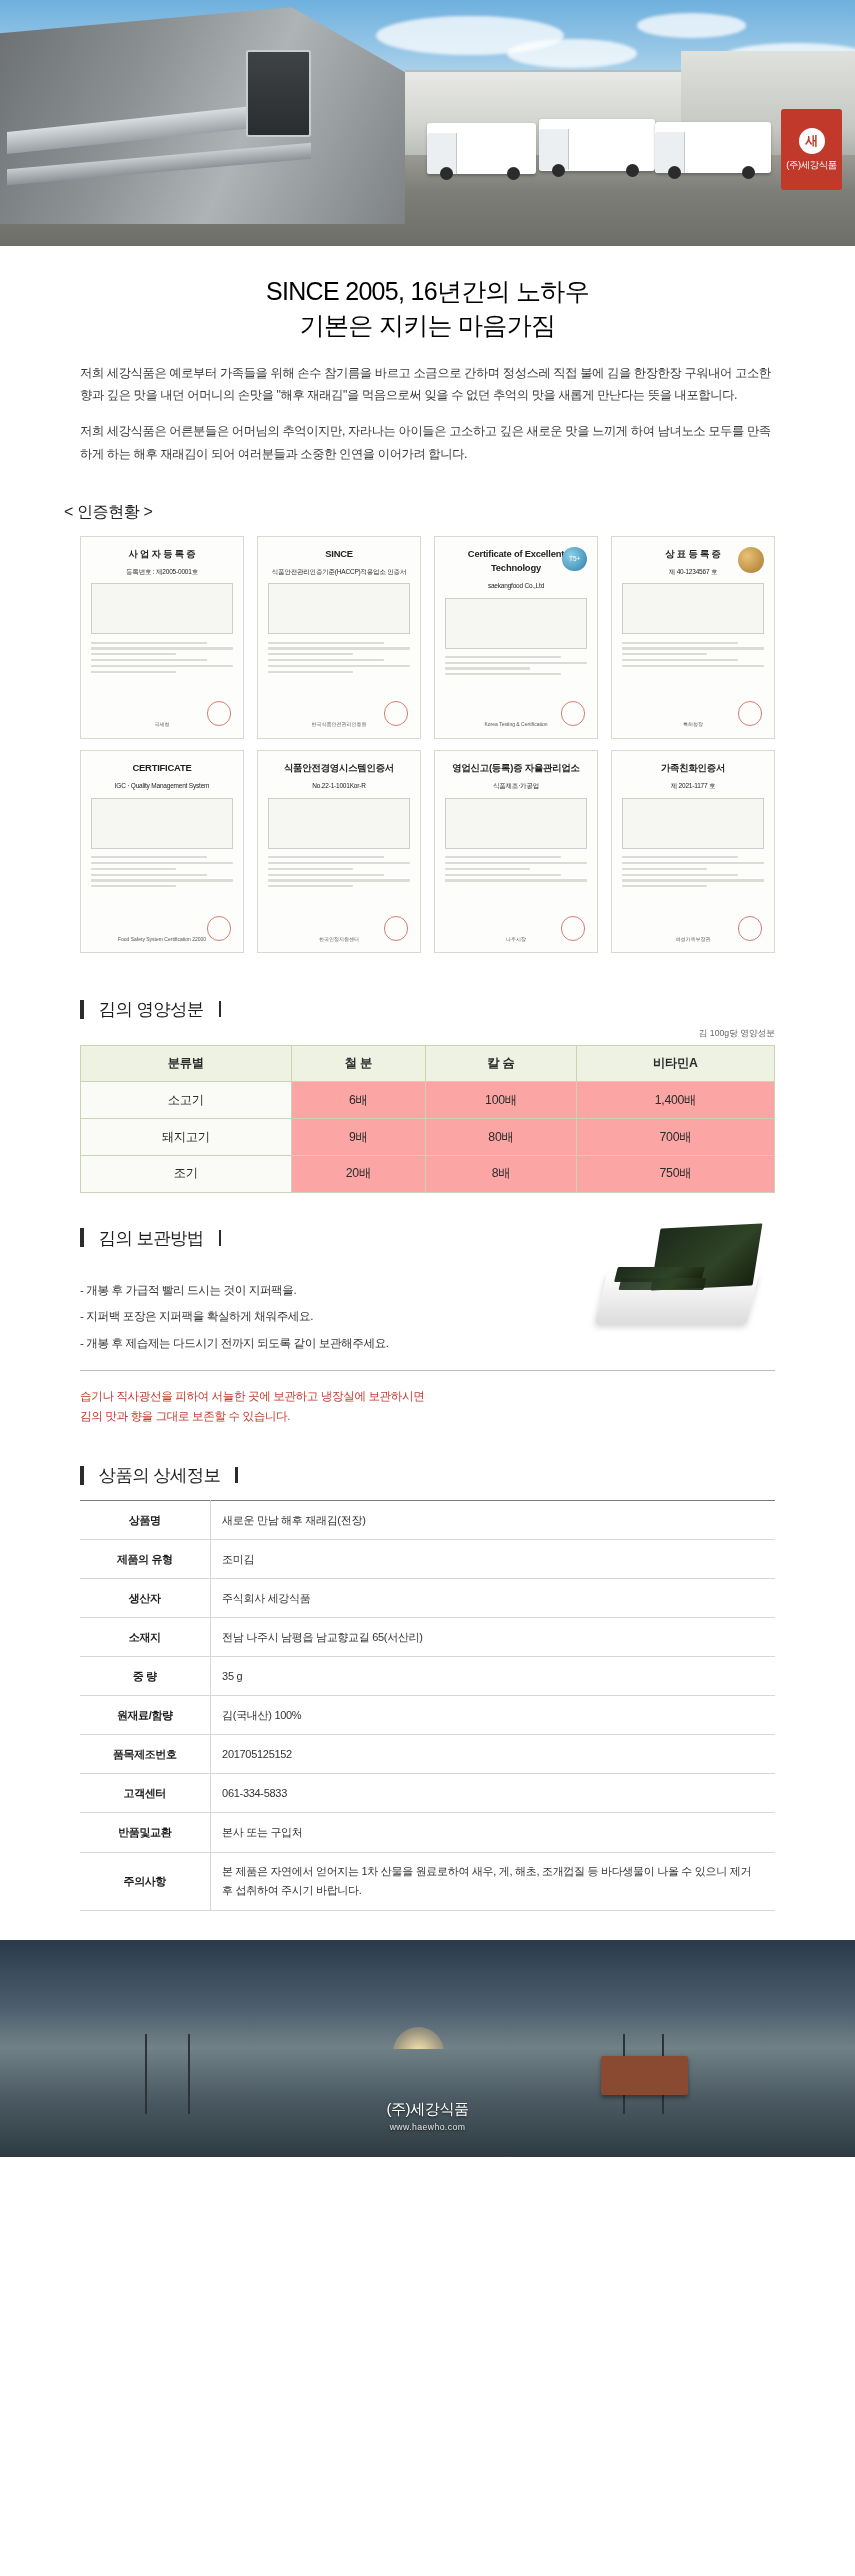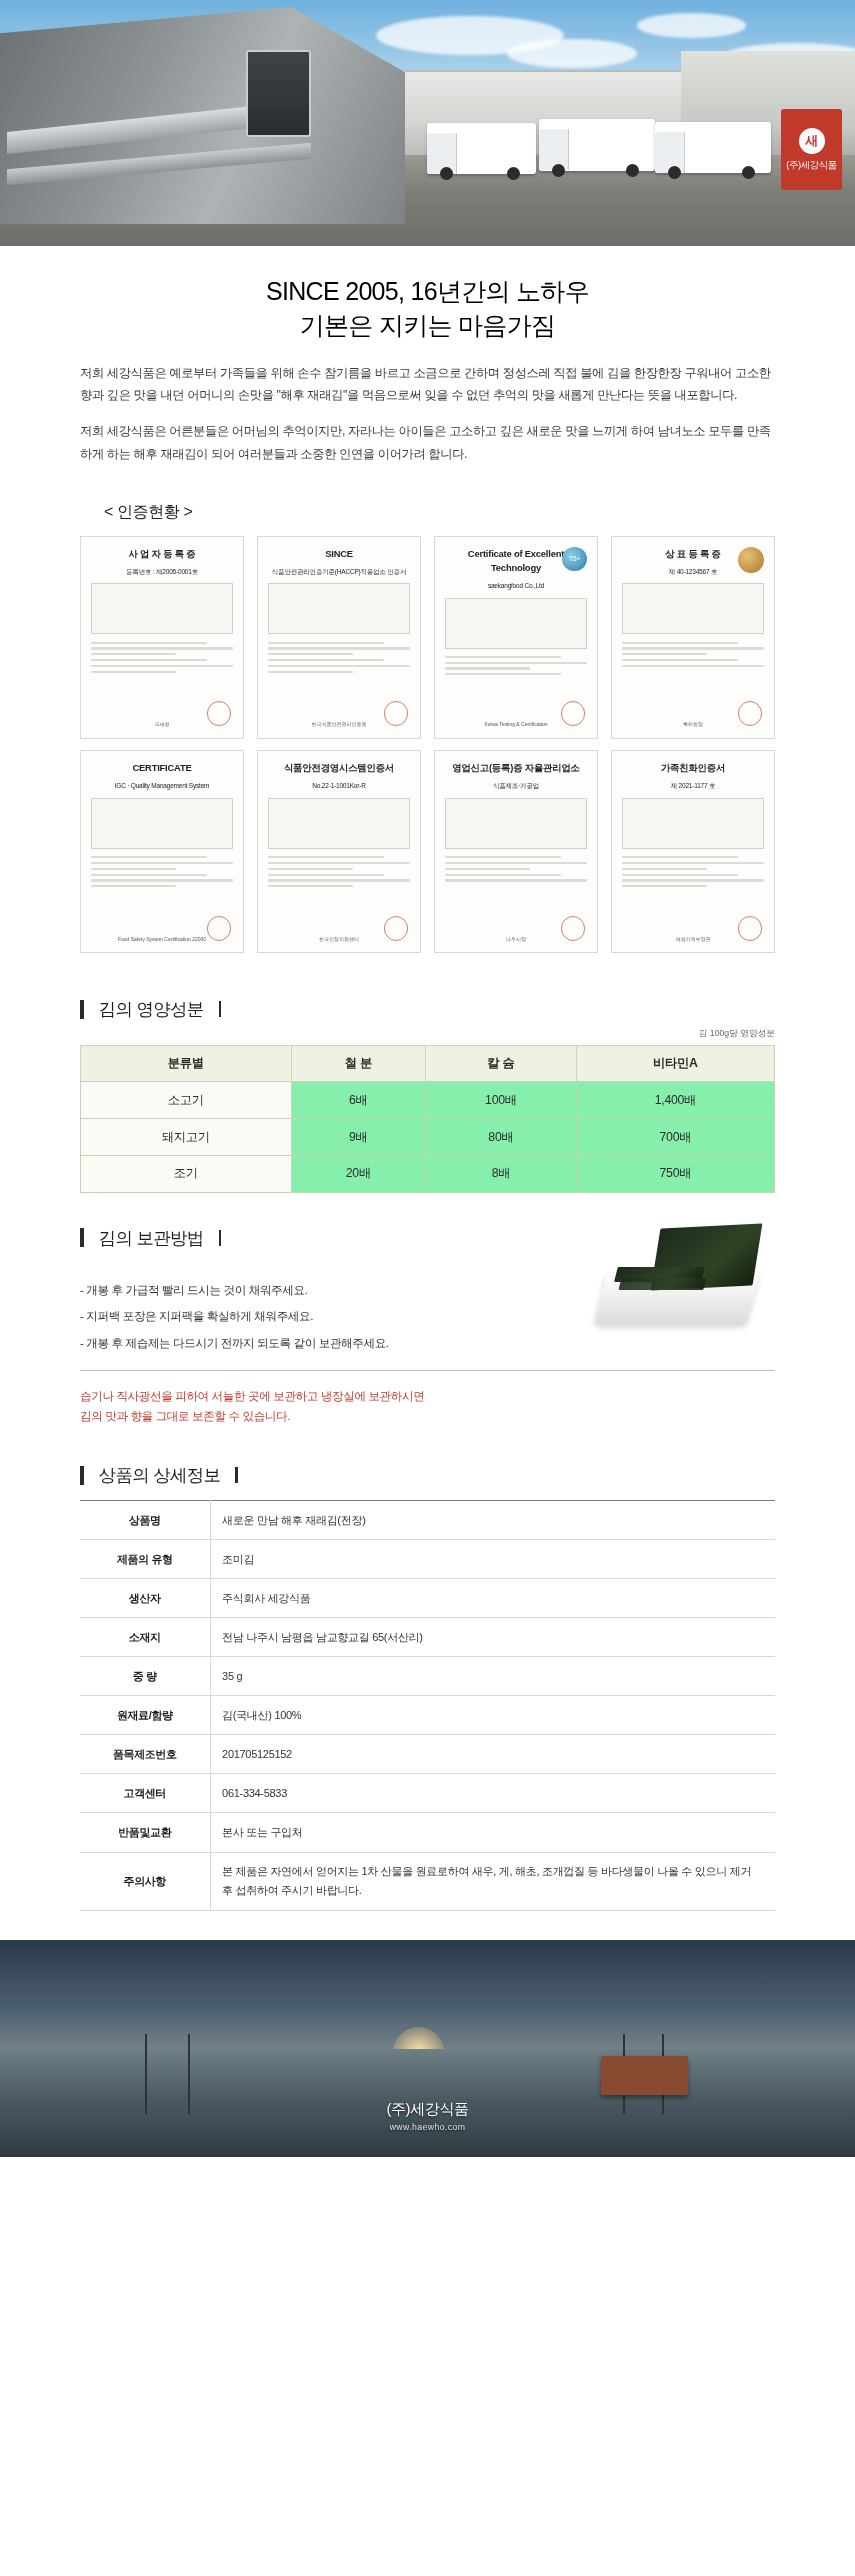--- a/index.html
+++ b/index.html
@@ -118,21 +118,21 @@
     font-size: 17.4px; color: #1d1d1d; letter-spacing: -0.6px;
     display: flex; align-items: center; gap: 15px;
   }
   .sec-title .bar {
     display: inline-block; width: 3.6px; height: 19px; background: #2b2b2b;
   }
   .sec-title .bar-r {
     display: inline-block; width: 2.2px; height: 16px; background: #2b2b2b;
   }
   .cert-title {
-    padding: 29px 80px 0 104px;
+    padding: 29px 80px 0 64px;
     font-size: 16px; color: #222; letter-spacing: -0.4px;
   }
 
   
   .certs {
     padding: 13px 80px 22px 80px;
     display: grid; grid-template-columns: repeat(4, 1fr); gap: 11.6px 13px;
   }
   .cert {
     background: #fdfdfb; border: 0.7px solid #d9d9d4; height: 203px;
@@ -164,21 +164,21 @@
     position: absolute; right: 10px; top: 10px; width: 24.6px; height: 24.6px;
     border-radius: 50%; background: radial-gradient(circle at 35% 35%, #8ccfe8, #2f7fa8);
     color: #fff; font-size: 6.5px; display: flex; align-items: center; justify-content: center;
   }
   .cert .footer-sign { position: absolute; left: 0; right: 0; bottom: 8.7px; text-align: center; font-size: 5px; color: #555; }
 
   
   .block { padding: 22px 80px 0 80px; }
   .nut-note { text-align: right; font-size: 8.7px; color: #666; margin: 7.2px 0 4.3px; }
   table.nut {
-    width: 100%; border-collapse: collapse; background: #86efac;
+    width: 100%; border-collapse: collapse; background: #fca5a5;
     border-top: 1.4px solid #6c8a3a;
   }
   table.nut th, table.nut td {
     border: 0.7px solid #c8d4b2; text-align: center; padding: 9.4px 4.3px;
     font-size: 12.3px; color: #2b2b2b; letter-spacing: -0.3px;
   }
   table.nut thead th { background: #eef2e3; font-weight: bold; }
   table.nut tbody td:first-child { background: #fafbf6; }
 
   
@@ -485,21 +485,21 @@
       <span>김의 보관방법</span>
       <span class="bar-r"></span>
     </div>
     <div class="pic">
       <div class="plate"></div>
       <div class="sheet s1"></div>
       <div class="sheet s2"></div>
       <div class="sheet s3"></div>
     </div>
     <ul>
-      <li>- 개봉 후 가급적 빨리 드시는 것이 채워주세요.</li>
+      <li>- 개봉 후 가급적 빨리 드시는 것이 지퍼팩을.</li>
       <li>- 지퍼백 포장은 지퍼팩을 확실하게 채워주세요.</li>
       <li>- 개봉 후 제습제는 다드시기 전까지 되도록 같이 보관해주세요.</li>
     </ul>
     <hr>
     <div class="warn">
       <div>습기나 직사광선을 피하여 서늘한 곳에 보관하고 냉장실에 보관하시면</div>
       <div>김의 맛과 향을 그대로 보존할 수 있습니다.</div>
     </div>
   </div>
 

